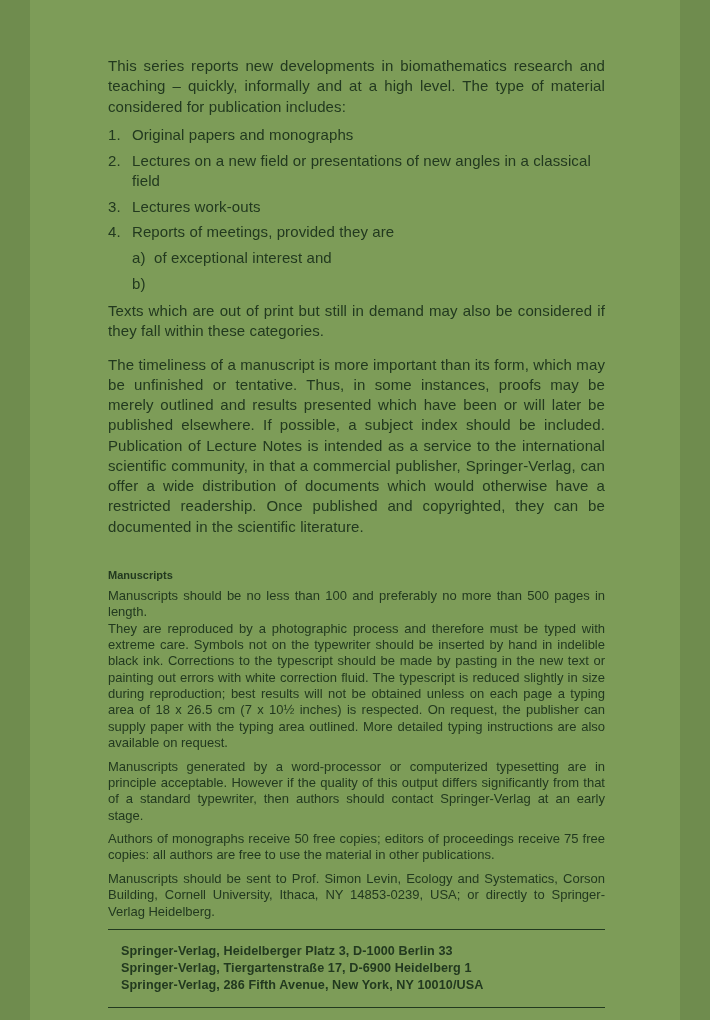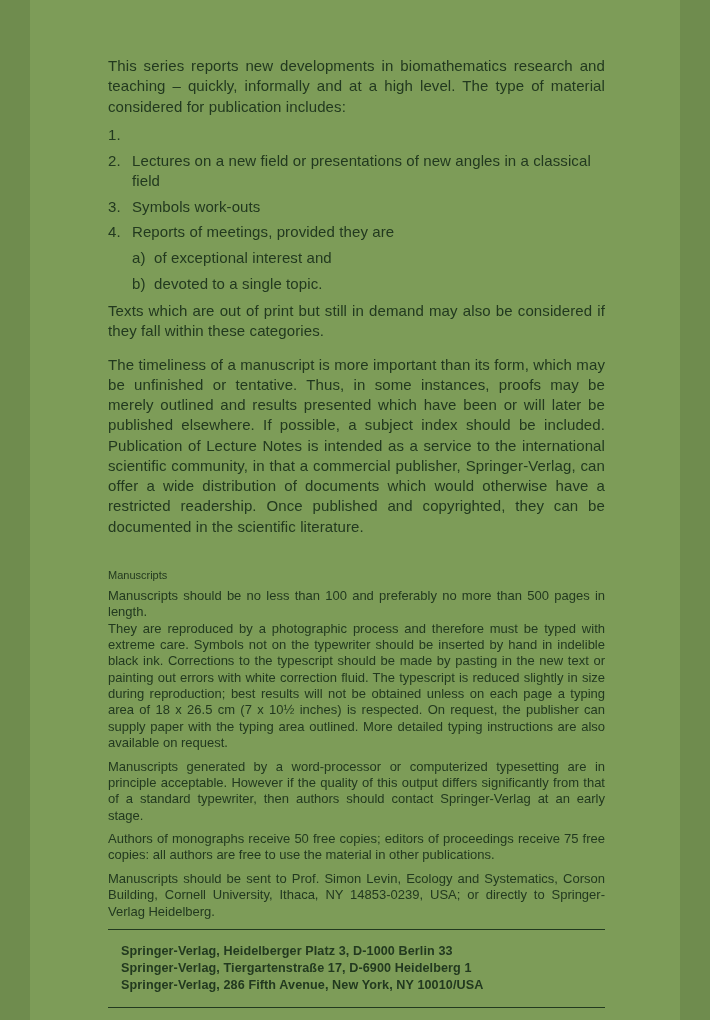--- a/index.html
+++ b/index.html
@@ -38,21 +38,21 @@
     line-height: 1.35;
     text-align: justify;
     letter-spacing: 0.1px;
     margin: 0;
   }
   .para-texts { margin-top: 7px; }
   .para-timeliness { margin-top: 13px; }
   .manuscripts { margin-top: 32px; }
   .manuscripts-heading {
     font-size: 11px;
-    font-weight: normal;
+    font-weight: bold;
     margin: 0 0 7px 0;
   }
   .small {
     font-size: 13px;
     line-height: 1.26;
     text-align: justify;
     margin: 0 0 7px 0;
   }
   .pre { white-space: pre-line; }
   .rule {
@@ -122,43 +122,43 @@
 </head>
 <body>
 
 <div class="cover">
 
   <p class="lead">This series reports new developments in biomathematics research and teaching – quickly, informally and at a high level. The type of material considered for publication includes:</p>
 
   <ul class="pub-list">
     <li class="pub-row">
       <span class="pub-num">1.</span>
+      <span class="pub-text">Original papers and monographs</span>
     </li>
     <li class="pub-row">
       <span class="pub-num">2.</span>
       <span class="pub-text">Lectures on a new field or presentations of new angles in a classical field</span>
     </li>
     <li class="pub-row">
       <span class="pub-num">3.</span>
-      <span class="pub-text">Symbols work-outs</span>
+      <span class="pub-text">Lectures work-outs</span>
     </li>
     <li class="pub-row">
       <span class="pub-num">4.</span>
       <span class="pub-text">Reports of meetings, provided they are</span>
     </li>
   </ul>
 
   <div class="sub-list">
     <div class="pub-row">
       <span class="pub-num">a)</span>
       <span class="pub-text">of exceptional interest and</span>
     </div>
     <div class="pub-row">
       <span class="pub-num">b)</span>
-      <span class="pub-text">devoted to a single topic.</span>
     </div>
   </div>
 
   <p class="para para-texts">Texts which are out of print but still in demand may also be considered if they fall within these categories.</p>
 
   <p class="para para-timeliness">The timeliness of a manuscript is more important than its form, which may be unfinished or tentative. Thus, in some instances, proofs may be merely outlined and results presented which have been or will later be published elsewhere. If possible, a subject index should be included. Publication of Lecture Notes is intended as a service to the international scientific community, in that a commercial publisher, Springer-Verlag, can offer a wide distribution of documents which would otherwise have a restricted readership. Once published and copyrighted, they can be documented in the scientific literature.</p>
 
   <div class="manuscripts">
     <h3 class="manuscripts-heading">Manuscripts</h3>
     <p class="small pre">Manuscripts should be no less than 100 and preferably no more than 500 pages in length.

